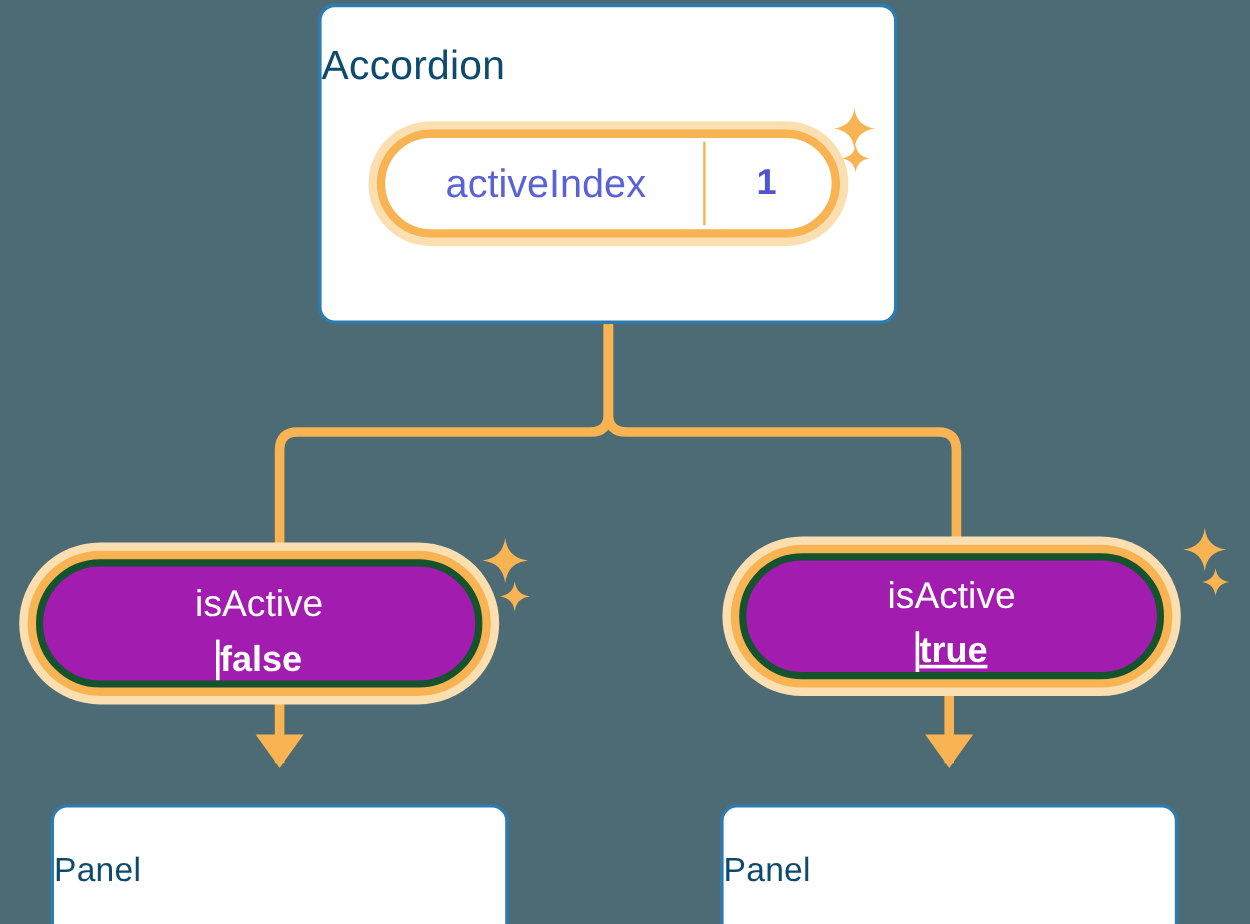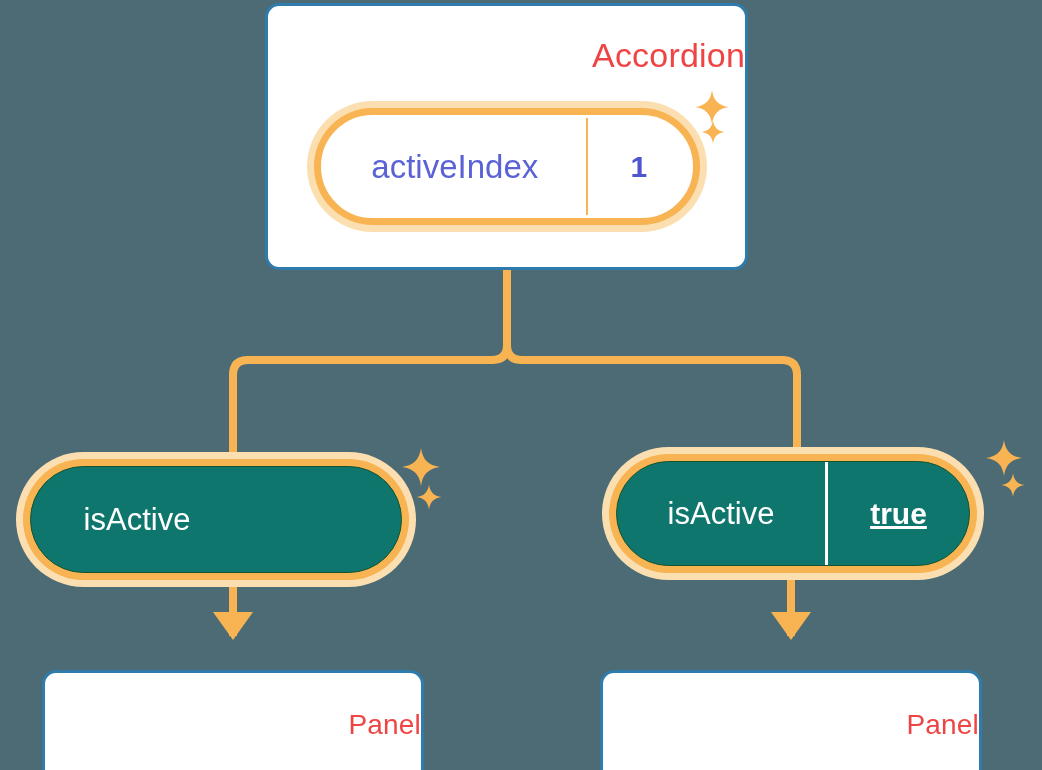--- a/index.html
+++ b/index.html
@@ -35,22 +35,22 @@
     position: absolute;
     background: #ffffff;
     border: 3px solid #2f7bab;
     border-radius: 14px;
     box-sizing: border-box;
   }
   .card-title {
     position: absolute;
     left: 0;
     width: 100%;
-    text-align: right;
-    color: #ef4444;
+    text-align: left;
+    color: #0c4a6e;
     font-weight: 400;
     letter-spacing: 0.2px;
     white-space: nowrap;
   }
 
   #accordion-card {
     left: 265px;
     top: 3px;
     width: 483px;
     height: 267px;
@@ -118,37 +118,38 @@
   }
   .pill-light .pill-val {
     color: #4f55cf;
     font-size: 30px;
     font-weight: 700;
     border-left: 2px solid #f8b352;
   }
 
   
   .pill-solid .pill-inner {
-    background: #0f766e;
-    border: 1px solid #14532d;
+    background: #a21caf;
+    border: 6px solid #14532d;
+    flex-direction: column;
   }
   .pill-solid .pill-key {
     color: #ffffff;
     font-size: 31px;
     font-weight: 400;
   }
   .pill-solid .pill-val {
     color: #ffffff;
     font-size: 30px;
     font-weight: 700;
     border-left: 3px solid #ffffff;
   }
 
   
-  #pill-active-index { left: 307px; top: 101px; width: 400px; height: 131px; }
+  #pill-active-index { left: 307px; top: 101px; width: 400px; height: 104px; }
   #pill-active-index .pill-key { width: 276px; }
   #pill-active-index .pill-val { width: 110px; }
 
   
   #pill-is-active-left { left: 16px; top: 452px; width: 400px; height: 135px; }
   #pill-is-active-left .pill-key { width: 212px; }
   #pill-is-active-left .pill-val { flex: 1; }
 
   
   #pill-is-active-right { left: 602px; top: 447px; width: 382px; height: 133px; }
@@ -200,20 +201,21 @@
   <div class="sparkle" style="left:700px; top:119px;">
     <svg width="26" height="26" viewBox="0 0 40 40">
       <path d="M20 2 C21.5 13 27 18.5 38 20 C27 21.5 21.5 27 20 38 C18.5 27 13 21.5 2 20 C13 18.5 18.5 13 20 2 Z" fill="#f8b352"></path>
     </svg>
   </div>
 
   <div id="pill-is-active-left" class="pill-outer pill-solid">
     <div class="pill-mid">
       <div class="pill-inner">
         <span class="pill-key">isActive</span>
+        <span class="pill-val">false</span>
       </div>
     </div>
   </div>
 
   <div class="sparkle" style="left:400px; top:446px;">
     <svg width="42" height="42" viewBox="0 0 40 40">
       <path d="M20 2 C21.5 13 27 18.5 38 20 C27 21.5 21.5 27 20 38 C18.5 27 13 21.5 2 20 C13 18.5 18.5 13 20 2 Z" fill="#f8b352"></path>
     </svg>
   </div>
   <div class="sparkle" style="left:415px; top:483px;">

